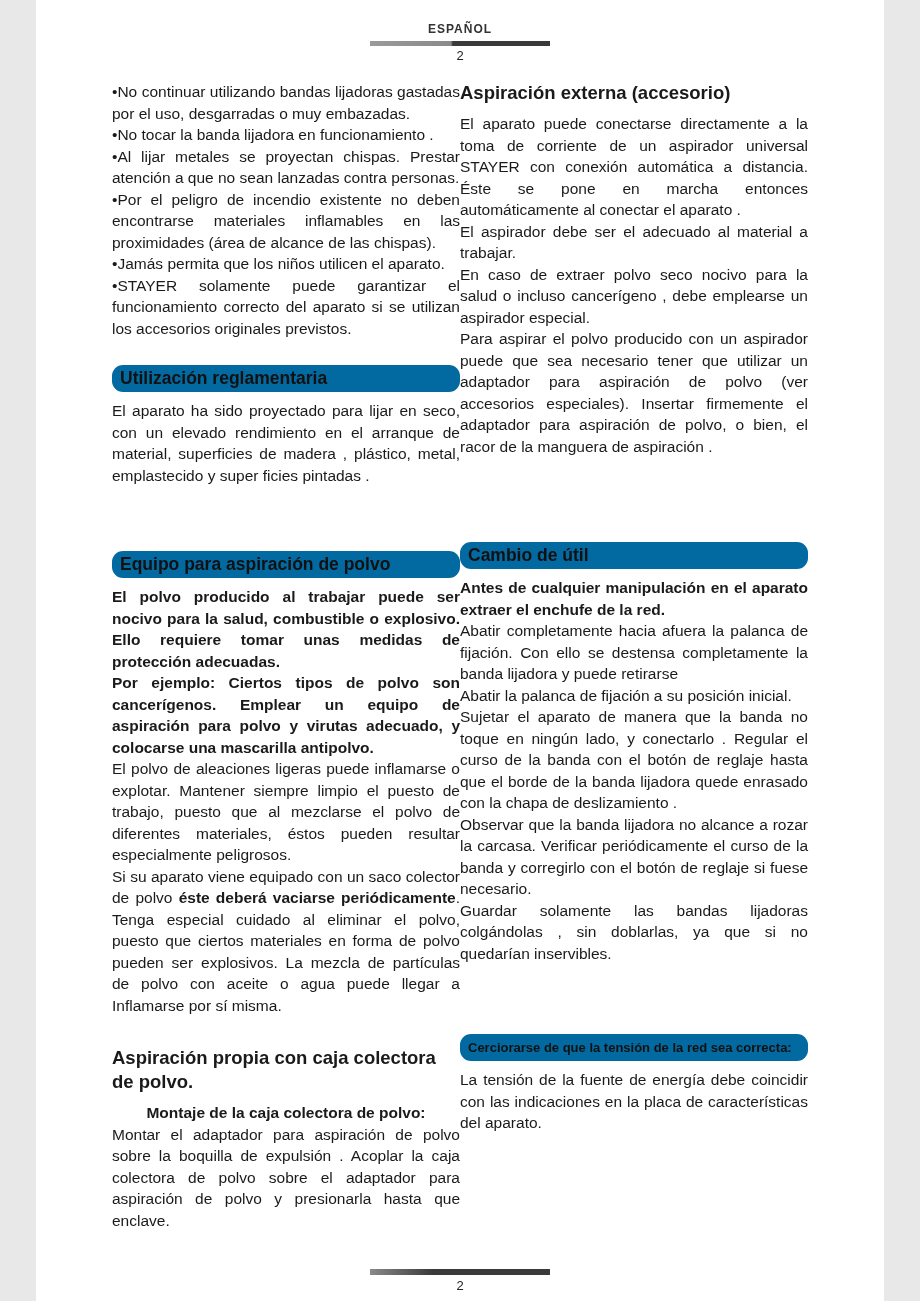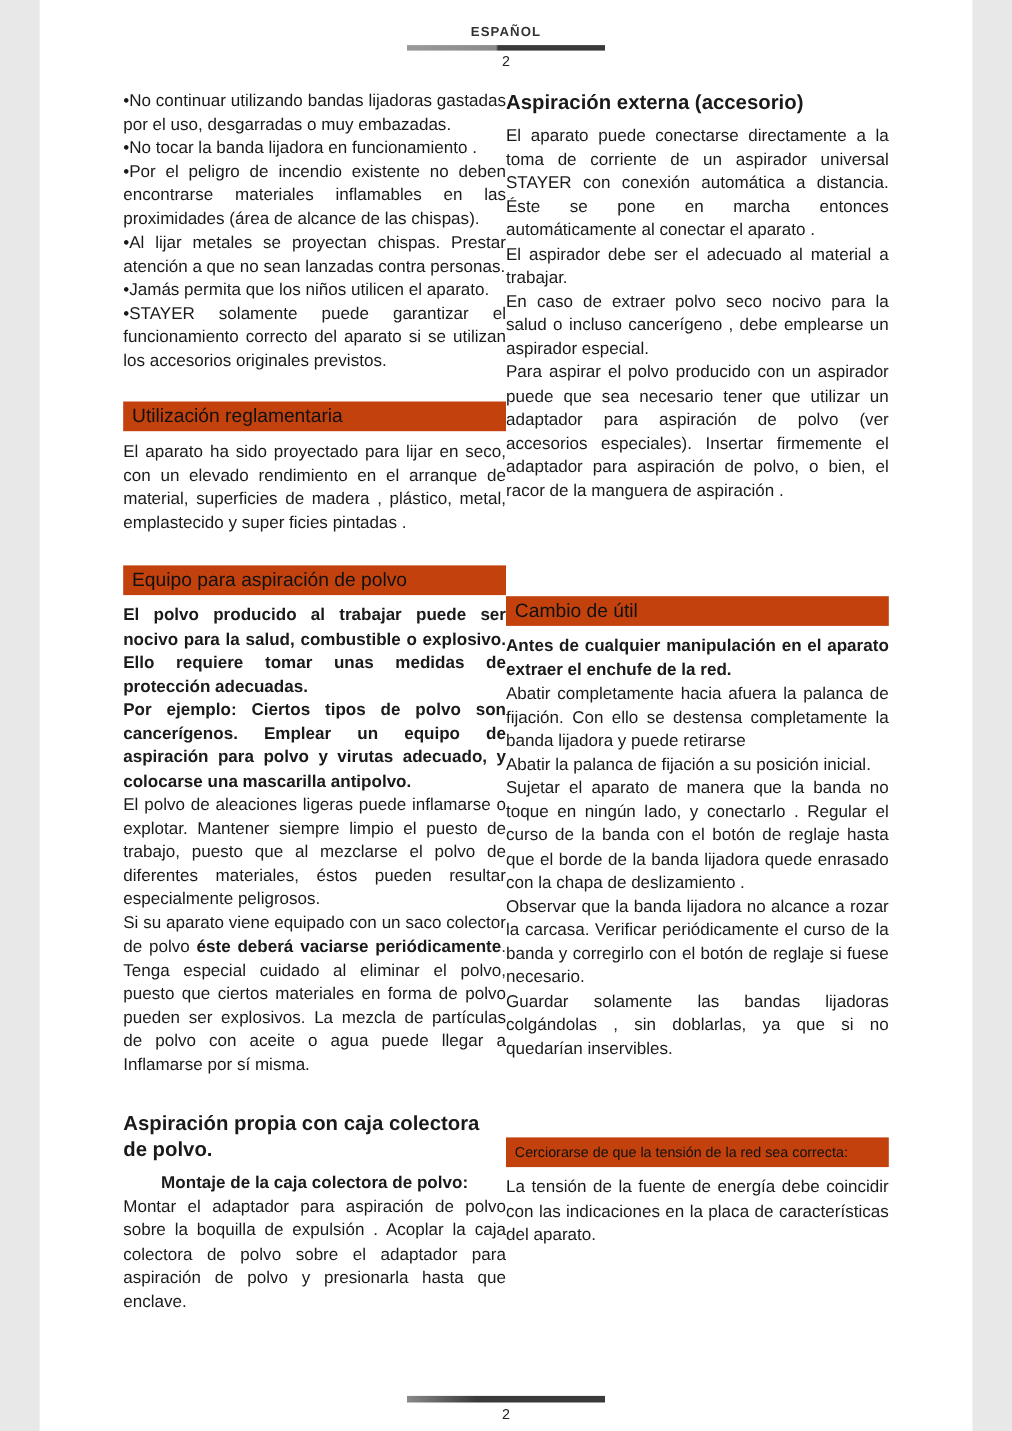--- a/index.html
+++ b/index.html
@@ -17,58 +17,58 @@
   .page-num{font-size:13px;color:#222;text-align:center;}
   .content{
     display:flex;padding:0 76px;margin-top:18px;
     box-sizing:border-box;
   }
   .col{flex:1;min-width:0;}
   p{margin:0;font-size:15.5px;line-height:21.5px;text-align:justify;}
   p + p{margin-top:0;}
   .bold{font-weight:bold;}
   .bar-heading{
-    background:#c2410c;color:#111;font-weight:normal;font-size:17.5px;
-    padding:2px 8px;line-height:23px;
+    background:#0369a1;color:#111;font-weight:bold;font-size:17.5px;
+    padding:2px 8px;line-height:23px;border-radius:11px;
   }
   .bar-heading.small{font-size:13px;line-height:21px;padding:3px 8px;}
   .plain-heading{
     font-weight:bold;font-size:18.5px;line-height:24px;margin:0;text-align:left;
   }
   .subheading{font-weight:bold;font-size:15.5px;line-height:21.5px;text-align:center;}
   .rule-bottom{
     width:180px;height:6px;margin:0 auto;
     background:linear-gradient(to right,#8a8a8a 0%,#3a3a3a 35%,#3a3a3a 100%);
   }
   .footer{position:absolute;left:0;right:0;bottom:8px;text-align:center;}
   .footer .page-num{margin-top:3px;}
   
   .mt-26{margin-top:26px;}
-  .mt-48{margin-top:28px;} .mt-30{margin-top:30px;}
+  .mt-48{margin-top:65px;} .mt-30{margin-top:30px;}
   .mt-85{margin-top:85px;} .mt-70{margin-top:70px;}
   .mt-8{margin-top:8px;}
 </style>
 </head>
 <body>
 
 <div class="page">
 
   <div class="page-header">
     <div class="lang-label">ESPAÑOL</div>
     <div class="rule-top"></div>
     <div class="page-num">2</div>
   </div>
 
   <div class="content">
 
     <div class="col">
       <p>•No continuar utilizando bandas lijadoras gastadas por el uso, desgarradas o muy embazadas.</p>
       <p>•No tocar la banda lijadora en funcionamiento .</p>
+      <p>•Al lijar metales se proyectan chispas. Prestar atención a que no sean lanzadas contra personas.</p>
       <p>•Por el peligro de incendio existente no deben encontrarse materiales inflamables en las proximidades (área de alcance de las chispas).</p>
-      <p>•Al lijar metales se proyectan chispas. Prestar atención a que no sean lanzadas contra personas.</p>
       <p>•Jamás permita que los niños utilicen el aparato.</p>
       <p>•STAYER solamente puede garantizar el funcionamiento correcto del aparato si se utilizan los accesorios originales previstos.</p>
 
       <div class="bar-heading mt-26">Utilización reglamentaria</div>
       <p class="mt-8">El aparato ha sido proyectado para lijar en seco, con un elevado rendimiento en el arranque de material, superficies de madera , plástico, metal, emplastecido y super ficies pintadas .</p>
 
       <div class="bar-heading mt-48">Equipo para aspiración de polvo</div>
       <p class="bold mt-8">El polvo producido al trabajar puede ser nocivo para la salud, combustible o explosivo. Ello requiere tomar unas medidas de protección adecuadas.</p>
       <p class="bold">Por ejemplo: Ciertos tipos de polvo son cancerígenos. Emplear un equipo de aspiración para polvo y virutas adecuado, y colocarse una mascarilla antipolvo.</p>
       <p>El polvo de aleaciones ligeras puede inflamarse o explotar. Mantener siempre limpio el puesto de trabajo, puesto que al mezclarse el polvo de diferentes materiales, éstos pueden resultar especialmente peligrosos.</p>

